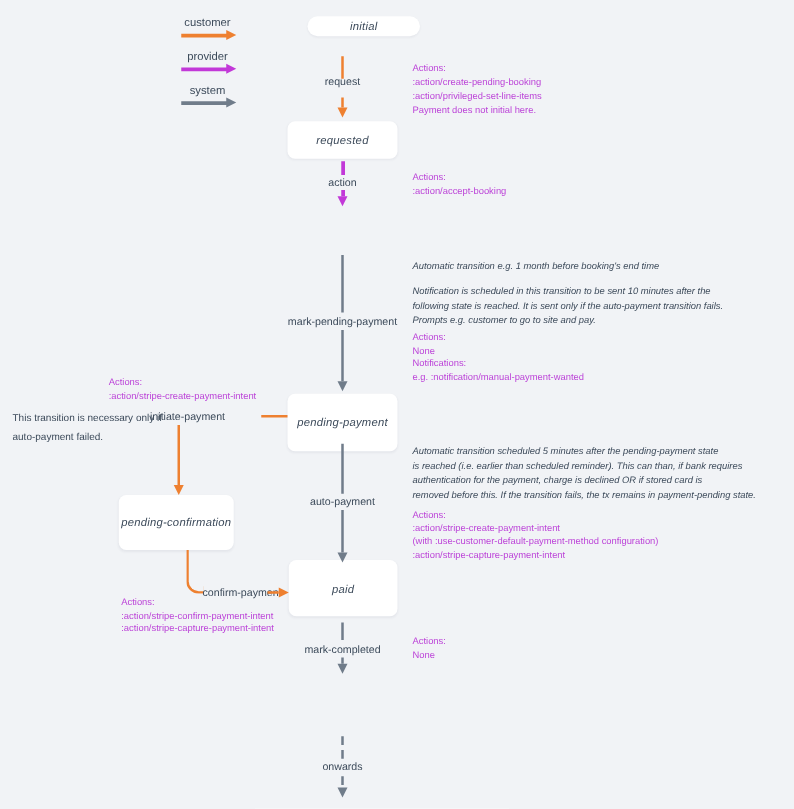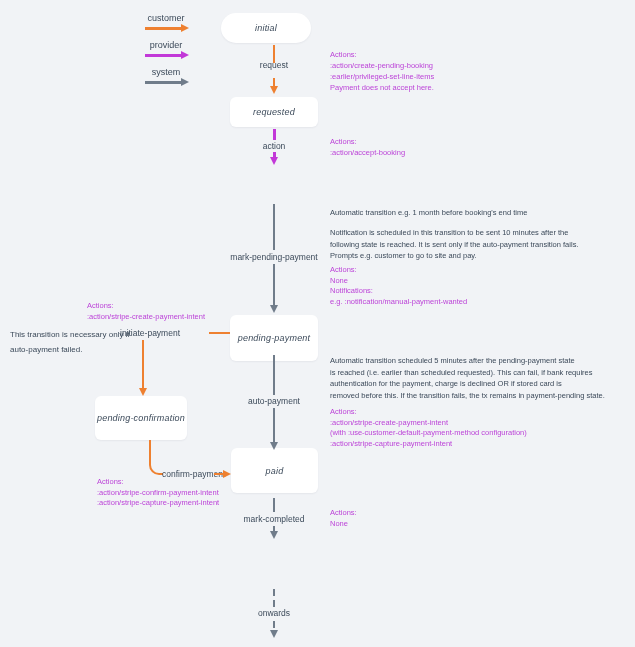--- a/index.html
+++ b/index.html
@@ -43,42 +43,42 @@
   .legend-line{position:absolute; left:145px; width:37px; height:3px;}
   .legend-head{position:absolute; left:181px; width:0; height:0;
                border-top:4.5px solid transparent; border-bottom:4.5px solid transparent;
                border-left:8px solid var(--gray);}
   .c-orange{background:var(--orange);} .c-purple{background:var(--violet-arrow);} .c-gray{background:var(--gray);}
   .h-orange{border-left-color:var(--orange);} .h-purple{border-left-color:var(--violet-arrow);} .h-gray{border-left-color:var(--gray);}
   
   .note{position:absolute;}
   .txt-purple{color:var(--violet); font-size:7.5px; line-height:11px;}
   .txt-purple-tight{color:var(--violet); font-size:7.5px; line-height:10.5px;}
-  .txt-dark{color:var(--ink); font-size:7.5px; line-height:11.5px;}
+  .txt-dark{color:var(--ink); font-size:7.5px; line-height:11.5px;font-style:italic;}
   .txt-dark-loose{color:var(--ink); font-size:8px; line-height:15px;}
   .olabel{position:absolute; font-size:8.5px; color:var(--ink);}
 </style>
 </head>
 <body>
 
 <div id="canvas">
 
   <div class="legend-label" style="top:13px">customer</div>
   <div class="legend-line c-orange" style="top:27px"></div>
   <div class="legend-head h-orange" style="top:24px"></div>
 
   <div class="legend-label" style="top:40px">provider</div>
   <div class="legend-line c-purple" style="top:54px"></div>
   <div class="legend-head h-purple" style="top:51px"></div>
 
   <div class="legend-label" style="top:67px">system</div>
   <div class="legend-line c-gray" style="top:81px"></div>
   <div class="legend-head h-gray" style="top:78px"></div>
 
-  <div class="state pill" style="left:221px;top:13px;width:90px;height:30px">initial</div>
+  <div class="state pill" style="left:246px;top:13px;width:90px;height:16px">initial</div>
   <div class="state" style="left:230px;top:97px;width:88px;height:30px">requested</div>
   <div class="state" style="left:230px;top:315px;width:88px;height:46px">pending-payment</div>
   <div class="state" style="left:95px;top:396px;width:92px;height:44px">pending-confirmation</div>
   <div class="state" style="left:231px;top:448px;width:87px;height:45px">paid</div>
 
   <div class="vseg orange" style="top:45px;height:18px"></div>
   <div class="tlabel" style="top:60px">request</div>
   <div class="vseg orange" style="top:78px;height:8px"></div>
   <div class="head-down orange" style="top:86px"></div>
 
@@ -114,22 +114,22 @@
 
   <div class="vseg" style="top:589px;height:7px"></div>
   <div class="vseg" style="top:600px;height:7px"></div>
   <div class="tlabel" style="top:608px">onwards</div>
   <div class="vseg" style="top:621px;height:7px"></div>
   <div class="head-down" style="top:630px"></div>
 
   <div class="note txt-purple" style="left:330px;top:49px">
     <div>Actions:</div>
     <div>:action/create-pending-booking</div>
-    <div>:earlier/privileged-set-line-items</div>
-    <div>Payment does not accept here.</div>
+    <div>:action/privileged-set-line-items</div>
+    <div>Payment does not initial here.</div>
   </div>
 
   <div class="note txt-purple" style="left:330px;top:136px">
     <div>Actions:</div>
     <div>:action/accept-booking</div>
   </div>
 
   <div class="note txt-dark" style="left:330px;top:207px">Automatic transition e.g. 1 month before booking's end time</div>
   <div class="note txt-dark" style="left:330px;top:227px">
     <div>Notification is scheduled in this transition to be sent  10 minutes after the</div>
@@ -147,21 +147,21 @@
     <div>Actions:</div>
     <div>:action/stripe-create-payment-intent</div>
   </div>
   <div class="note txt-dark-loose" style="left:10px;top:327px">
     <div>This transition is necessary only if</div>
     <div>auto-payment failed.</div>
   </div>
 
   <div class="note txt-dark" style="left:330px;top:355px">
     <div>Automatic transition scheduled 5 minutes after the pending-payment state</div>
-    <div>is reached (i.e. earlier than scheduled requested). This can fail, if bank requires</div>
+    <div>is reached (i.e. earlier than scheduled reminder). This can than, if bank requires</div>
     <div>authentication for the payment, charge is declined OR if stored card is</div>
     <div>removed before this. If the transition fails, the tx remains in payment-pending state.</div>
   </div>
   <div class="note txt-purple-tight" style="left:330px;top:407px">
     <div>Actions:</div>
     <div>:action/stripe-create-payment-intent</div>
     <div>(with :use-customer-default-payment-method configuration)</div>
     <div>:action/stripe-capture-payment-intent</div>
   </div>
 

